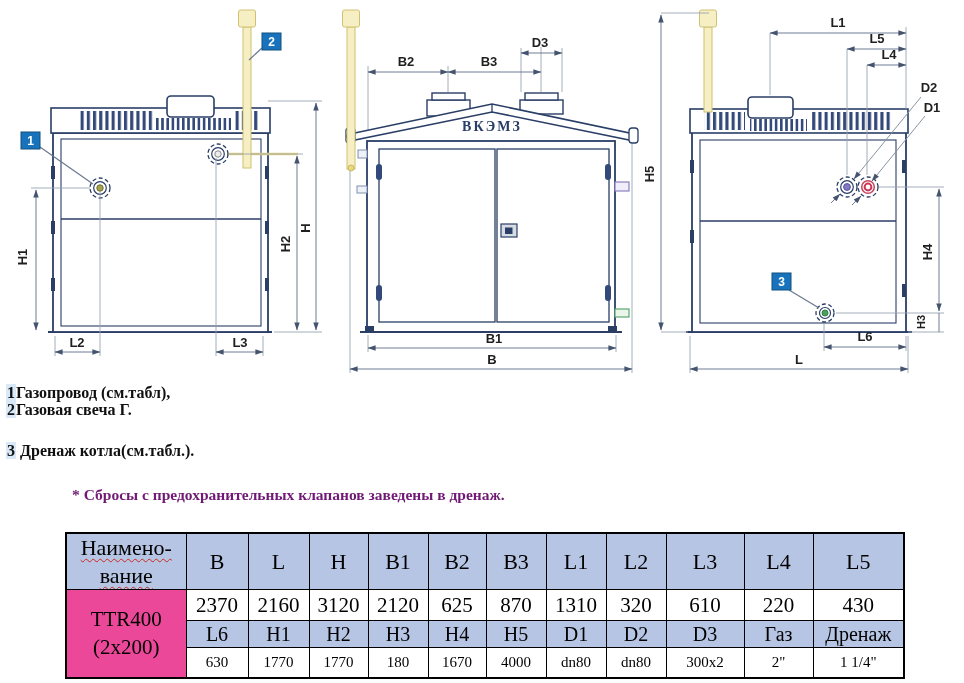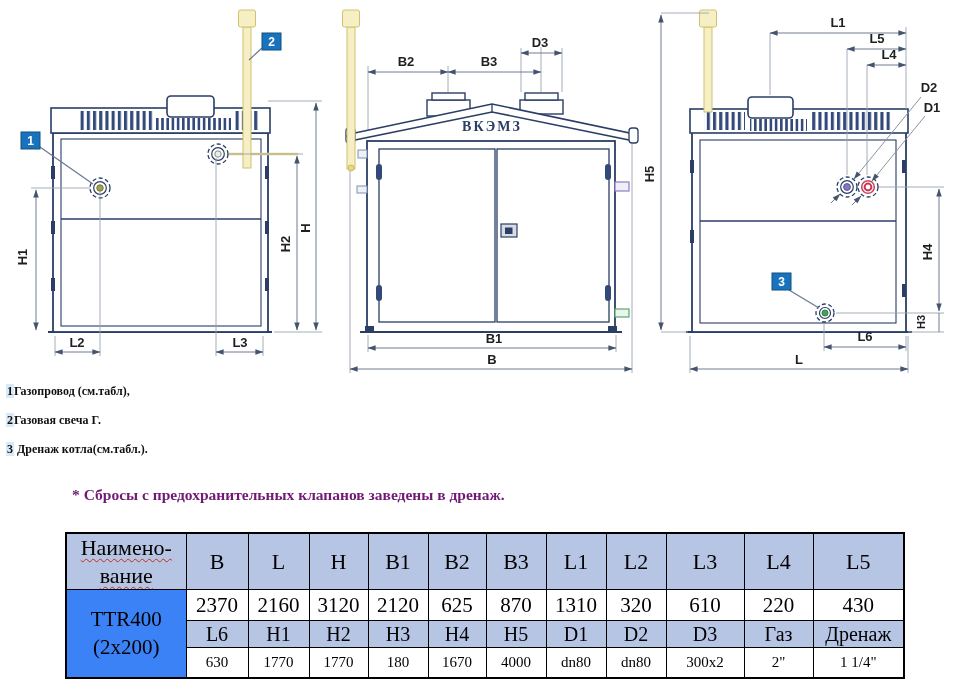--- a/index.html
+++ b/index.html
@@ -4,36 +4,36 @@
 <style>
   html,body{margin:0;padding:0;background:#fff;}
   .stage{position:relative;width:964px;height:683px;background:#ffffff;overflow:hidden;
          font-family:"Liberation Sans",sans-serif;}
   svg text{font-family:"Liberation Sans",sans-serif;}
   .dim{font-size:13px;font-weight:bold;fill:#1f1f1f;}
   .dim-sm{font-size:11px;font-weight:bold;fill:#1f1f1f;}
   .callout-num{font-size:12px;font-weight:bold;fill:#ffffff;}
   .brand{font-family:"Liberation Serif",serif;font-size:14px;font-weight:bold;fill:#2a3e66;letter-spacing:2px;}
   .legend{position:absolute;left:6px;font-family:"Liberation Serif",serif;
-          font-weight:bold;font-size:12px;color:#101010;white-space:nowrap;}
+          font-weight:bold;font-size:16px;color:#101010;white-space:nowrap;}
   .legend .num{background:#d9e9f8;padding:0 1px;}
   .footnote{position:absolute;left:72px;top:486px;font-family:"Liberation Serif",serif;
             font-weight:bold;font-size:15.5px;color:#701a75;white-space:nowrap;}
   table.dim-table{position:absolute;left:65px;top:532px;border-collapse:collapse;table-layout:fixed;
         font-family:"Liberation Serif",serif;color:#000;border:2px solid #000;}
   table.dim-table td{border:1.2px solid #000;text-align:center;vertical-align:middle;
         padding:0;overflow:hidden;white-space:nowrap;}
   td.hb{background:#b6c5e4;}
   tr.r-head td{height:55px;font-size:22px;}
   td.name-cell{font-size:20px;line-height:1.25;}
   .wavy{text-decoration:underline wavy #cc2a1e;text-decoration-thickness:1px;text-underline-offset:3px;margin-top:28px;}
   tr.r-v1 td{height:30px;font-size:21px;}
   tr.r-h2 td{height:26px;font-size:20px;}
   tr.r-v2 td{height:29px;font-size:15px;}
-  td.model-cell{font-size:21px;line-height:1.3;background:#3b82f6;}
+  td.model-cell{font-size:21px;line-height:1.3;background:#ec4899;}
 </style>
 </head>
 <body>
 
 <div class="stage">
 
 <svg width="964" height="380" viewBox="0 0 964 380" style="position:absolute;left:0;top:0;">
   <defs>
     <marker id="ar" viewBox="0 0 10 10" refX="9.5" refY="5" markerWidth="10" markerHeight="8" orient="auto-start-reverse" markerUnits="userSpaceOnUse">
       <path d="M0,1.6 L10,5 L0,8.4 Z" fill="#44546e"></path>
@@ -273,21 +273,21 @@
       <text x="932" y="112" text-anchor="middle" class="dim">D1</text>
       <text transform="translate(932,252) rotate(-90)" text-anchor="middle" class="dim">H4</text>
       <text transform="translate(925,322) rotate(-90)" text-anchor="middle" class="dim-sm">H3</text>
       <text x="865" y="341" text-anchor="middle" class="dim">L6</text>
       <text x="799" y="364" text-anchor="middle" class="dim">L</text>
     </g>
   </g>
 </svg>
 
 <div class="legend" style="top:384px;"><span class="num">1</span><span>Газопровод (см.табл),</span></div>
-<div class="legend" style="top:413px;"><span class="num">2</span><span>Газовая свеча Г.</span></div>
+<div class="legend" style="top:401px;"><span class="num">2</span><span>Газовая свеча Г.</span></div>
 <div class="legend" style="top:442px;text-align:right;"><span class="num">3</span> <span>Дренаж котла(см.табл.).</span></div>
 
 <div class="footnote">* Сбросы с предохранительных клапанов заведены в дренаж.</div>
 
 <table class="dim-table">
   <colgroup>
     <col style="width:120px">
         <col style="width:62px">
         <col style="width:61px">
         <col style="width:59px">

